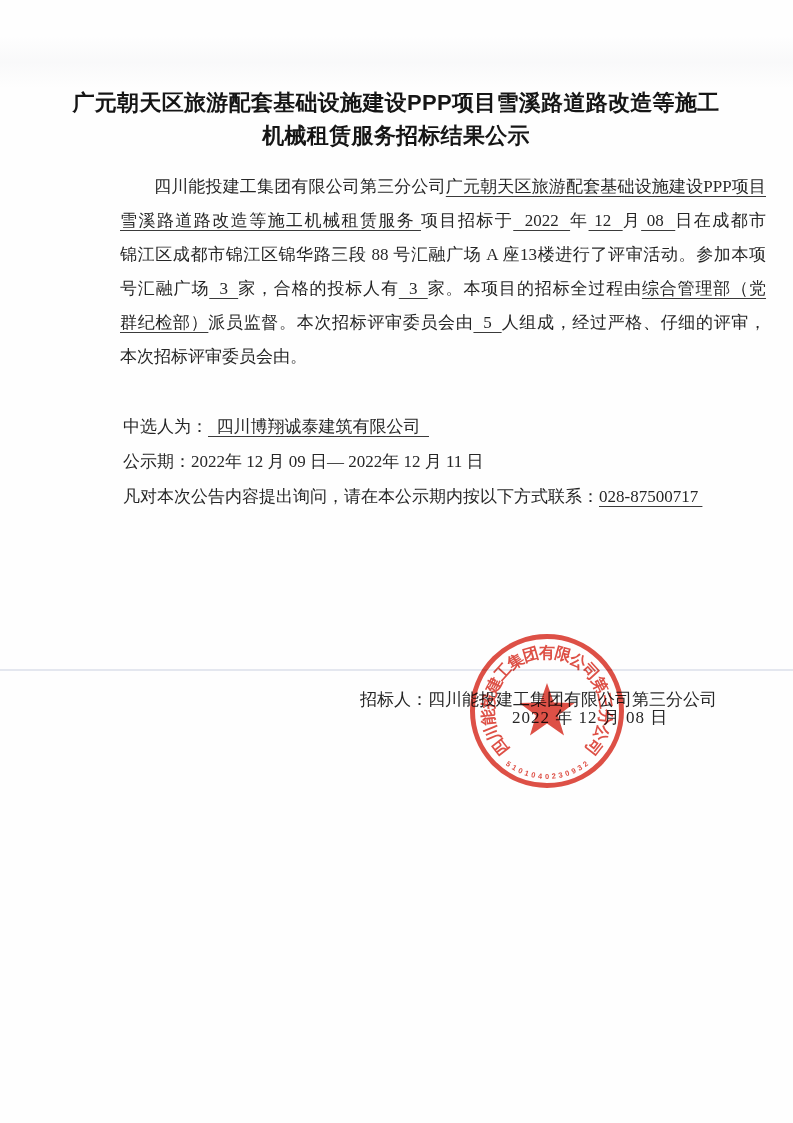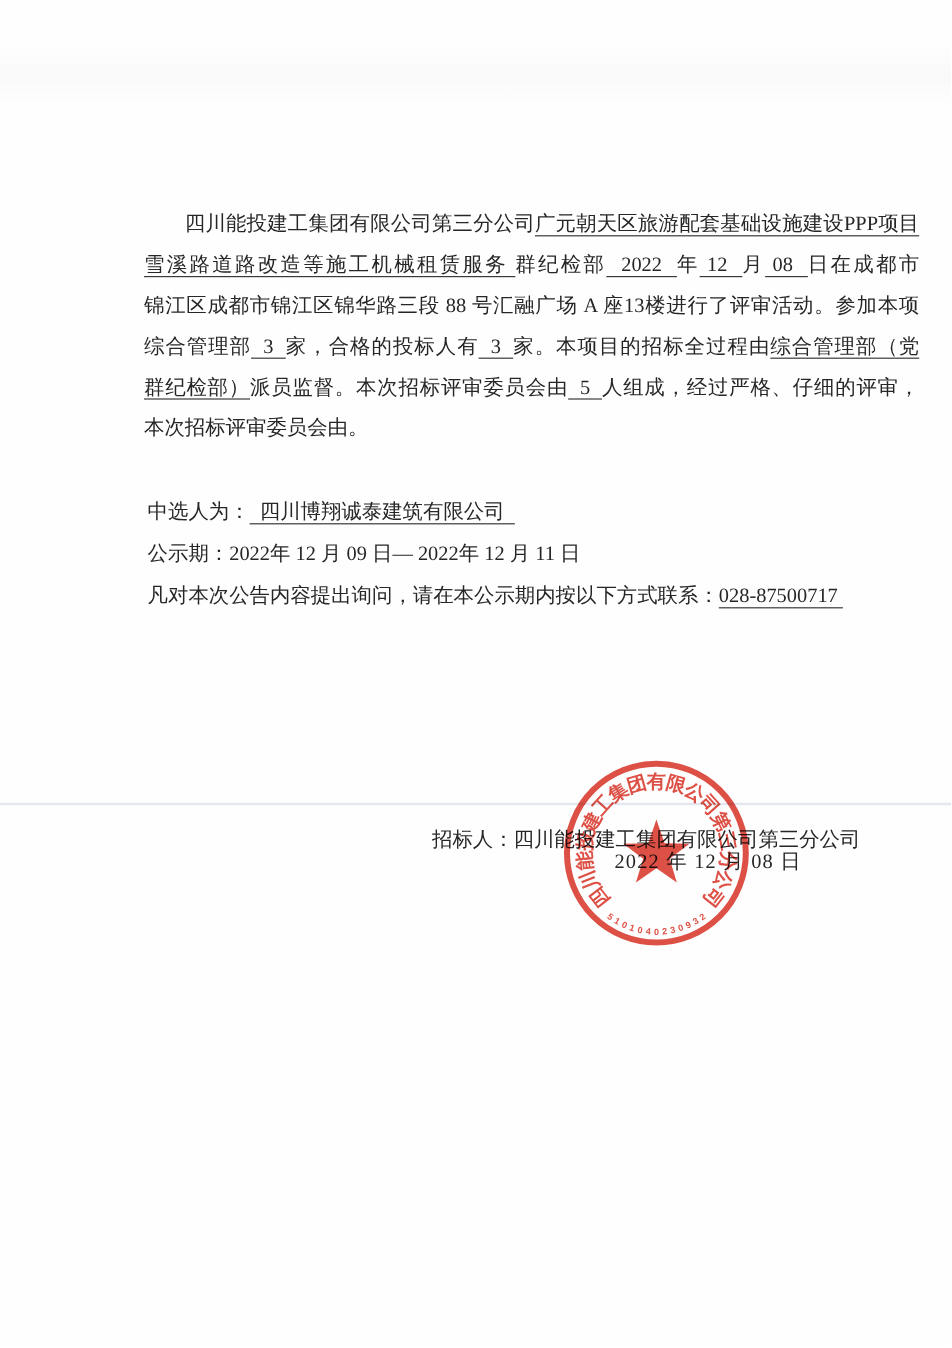--- a/index.html
+++ b/index.html
@@ -64,26 +64,27 @@
   .seal text{font-family:"Liberation Sans","DejaVu Sans",sans-serif;font-weight:600;}
 </style>
 </head>
 <body>
 
 <div class="page">
 
   <div class="scan-smudge"></div>
   <div class="scan-line"></div>
 
+  <h1 class="title">广元朝天区旅游配套基础设施建设PPP项目雪溪路道路改造等施工机械租赁服务招标结果公示</h1>
 
   <div class="body-block">
       <div class="tline ind just"><span>四川能投建工集团有限公司第三分公司</span><span class="u">广元朝天区旅游配套基础设施建设PPP项目</span></div>
-      <div class="tline just"><span class="u">雪溪路道路改造等施工机械租赁服务&nbsp;</span><span>群纪检部</span><span class="u">&nbsp;&nbsp;2022&nbsp;&nbsp;</span><span>年</span><span class="u">&nbsp;12&nbsp;&nbsp;</span><span>月</span><span class="u">&nbsp;08&nbsp;&nbsp;</span><span>日在成都市</span></div>
+      <div class="tline just"><span class="u">雪溪路道路改造等施工机械租赁服务&nbsp;</span><span>项目招标于</span><span class="u">&nbsp;&nbsp;2022&nbsp;&nbsp;</span><span>年</span><span class="u">&nbsp;12&nbsp;&nbsp;</span><span>月</span><span class="u">&nbsp;08&nbsp;&nbsp;</span><span>日在成都市</span></div>
       <div class="tline just"><span>锦江区成都市锦江区锦华路三段 88 号汇融广场 A 座13楼进行了评审活动。参加本项</span></div>
-      <div class="tline just"><span>综合管理部</span><span class="u">&nbsp;&nbsp;3&nbsp;&nbsp;</span><span>家，合格的投标人有</span><span class="u">&nbsp;&nbsp;3&nbsp;&nbsp;</span><span>家。本项目的招标全过程由</span><span class="u">综合管理部（党</span></div>
+      <div class="tline just"><span>号汇融广场</span><span class="u">&nbsp;&nbsp;3&nbsp;&nbsp;</span><span>家，合格的投标人有</span><span class="u">&nbsp;&nbsp;3&nbsp;&nbsp;</span><span>家。本项目的招标全过程由</span><span class="u">综合管理部（党</span></div>
       <div class="tline just"><span class="u">群纪检部）</span><span>派员监督。本次招标评审委员会由</span><span class="u">&nbsp;&nbsp;5&nbsp;&nbsp;</span><span>人组成，经过严格、仔细的评审，</span></div>
       <div class="tline"><span>本次招标评审委员会由。</span></div>
     </div>
 
   <div class="details-block">
       <div class="tline"><span>中选人为：</span><span class="u">&nbsp;&nbsp;四川博翔诚泰建筑有限公司&nbsp;&nbsp;</span></div>
       <div class="tline"><span>公示期：2022年 12 月 09 日— 2022年 12 月 11 日</span></div>
       <div class="tline"><span>凡对本次公告内容提出询问，请在本公示期内按以下方式联系：</span><span class="u">028-87500717&nbsp;</span></div>
     </div>
 

